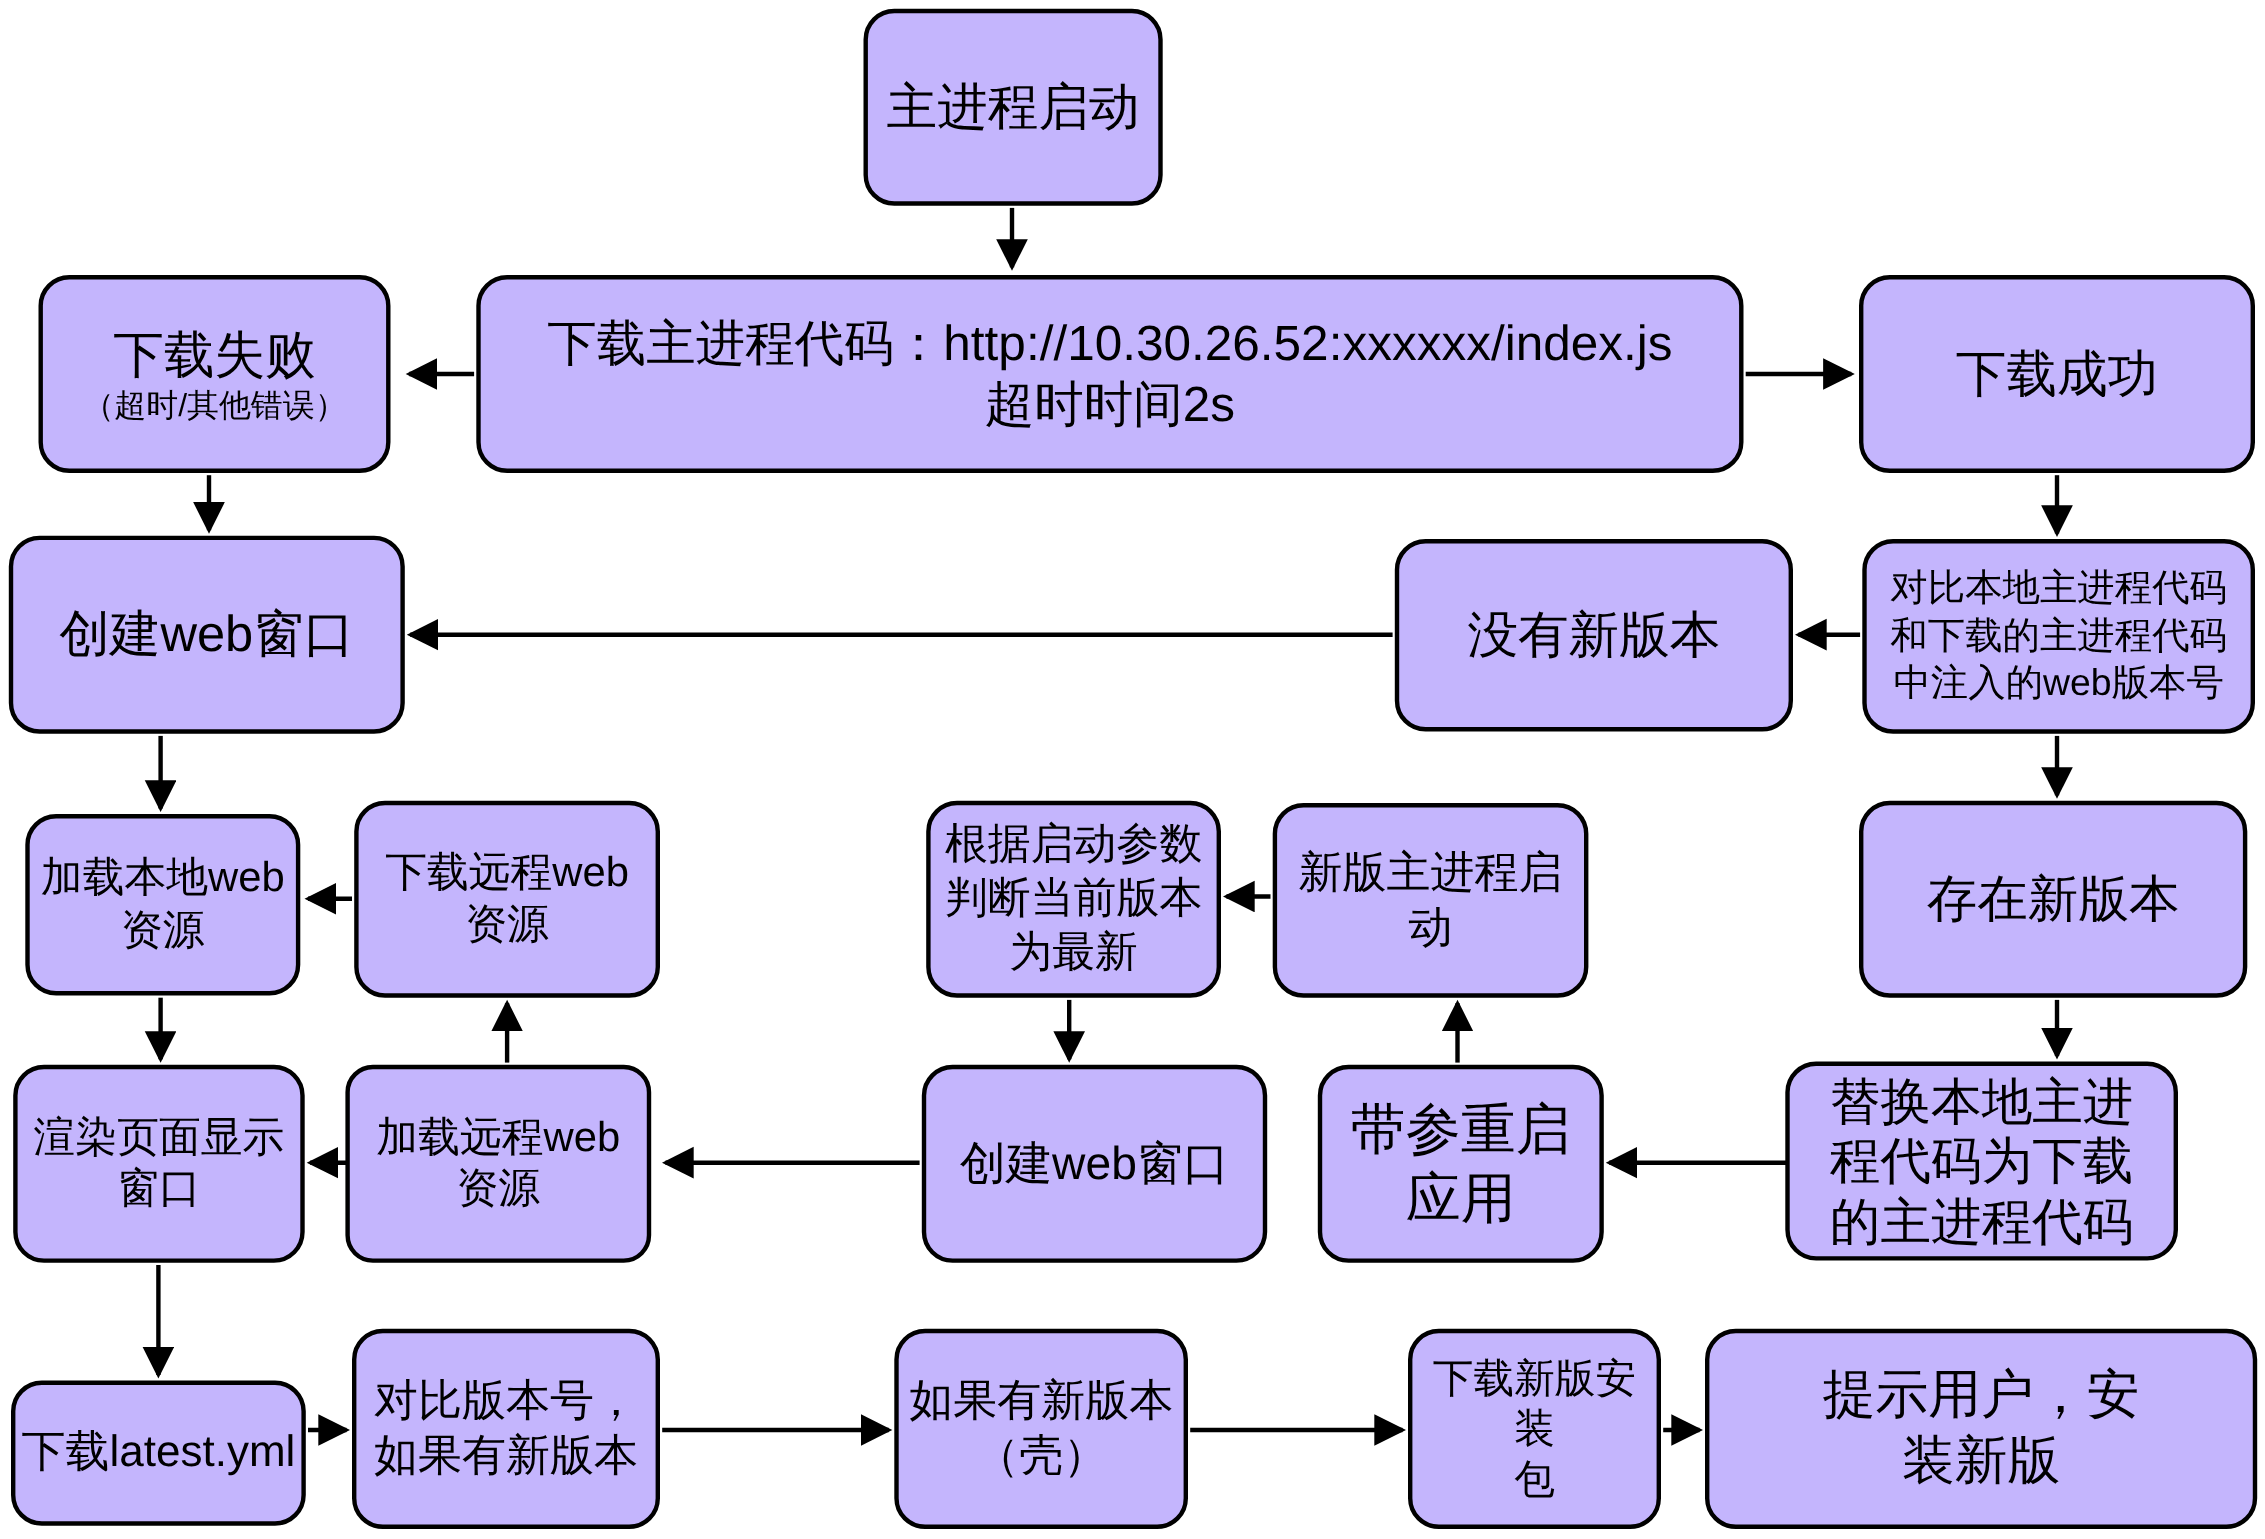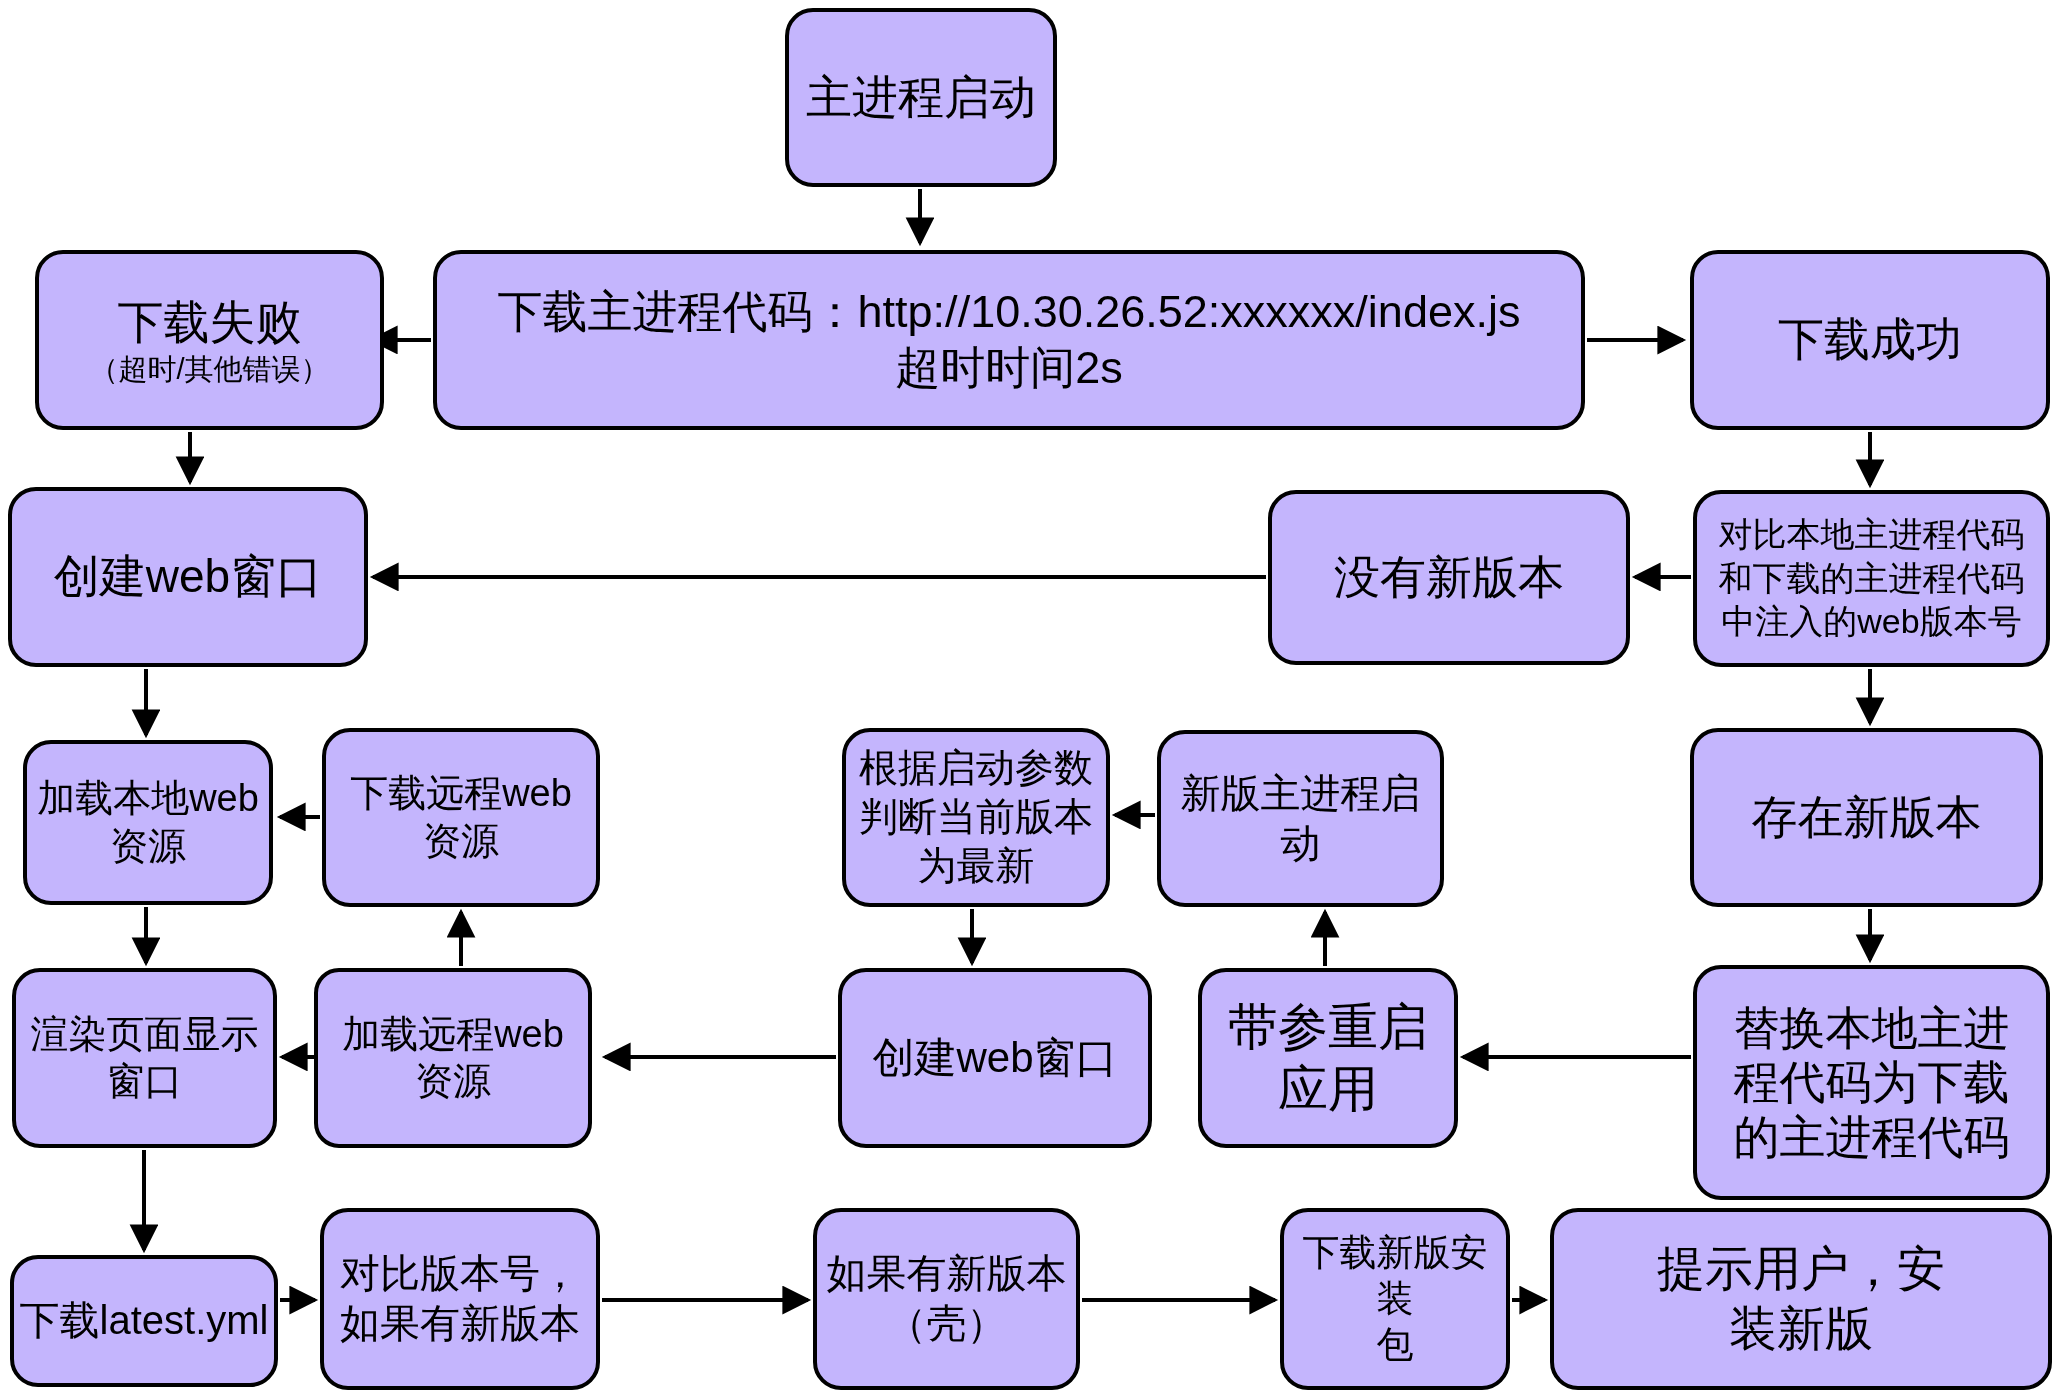--- a/index.html
+++ b/index.html
@@ -63,21 +63,21 @@
     <line x1="280" y1="1300" x2="315" y2="1300" stroke="#000" stroke-width="4" marker-end="url(#ah)"></line>
     <line x1="602" y1="1300" x2="808" y2="1300" stroke="#000" stroke-width="4" marker-end="url(#ah)"></line>
     <line x1="1082" y1="1300" x2="1275" y2="1300" stroke="#000" stroke-width="4" marker-end="url(#ah)"></line>
     <line x1="1512" y1="1300" x2="1545" y2="1300" stroke="#000" stroke-width="4" marker-end="url(#ah)"></line>
   </svg>
 
   <div class="node" style="left:785px;top:8px;width:272px;height:179px;font-size:46px;">
     <span>主进程启动</span>
   </div>
 
-  <div class="node" style="left:35px;top:250px;width:349px;height:180px;font-size:46px;">
+  <div class="node" style="left:35px;top:250px;width:320px;height:180px;font-size:46px;">
     <span>下载失败</span>
     <span class="sub">（超时/其他错误）</span>
   </div>
 
   <div class="node" style="left:433px;top:250px;width:1152px;height:180px;font-size:45px;">
     <span>下载主进程代码：http://10.30.26.52:xxxxxx/index.js
 超时时间2s</span>
   </div>
 
   <div class="node" style="left:1690px;top:250px;width:360px;height:180px;font-size:46px;text-align:right;">
@@ -134,21 +134,21 @@
   </div>
 
   <div class="node" style="left:838px;top:968px;width:314px;height:180px;font-size:42px;">
     <span>创建web窗口</span>
   </div>
 
   <div class="node" style="left:1198px;top:968px;width:260px;height:180px;font-size:50px;">
     <span>带参重启应用</span>
   </div>
 
-  <div class="node" style="left:1693px;top:965px;width:357px;height:235px;font-size:46px;line-height:1.18;">
+  <div class="node" style="left:1623px;top:965px;width:357px;height:181px;font-size:46px;line-height:1.18;">
     <span>替换本地主进
 程代码为下载
 的主进程代码</span>
   </div>
 
   <div class="node" style="left:10px;top:1255px;width:268px;height:132px;font-size:40px;">
     <span>下载latest.yml</span>
   </div>
 
   <div class="node" style="left:320px;top:1208px;width:280px;height:182px;font-size:40px;">

